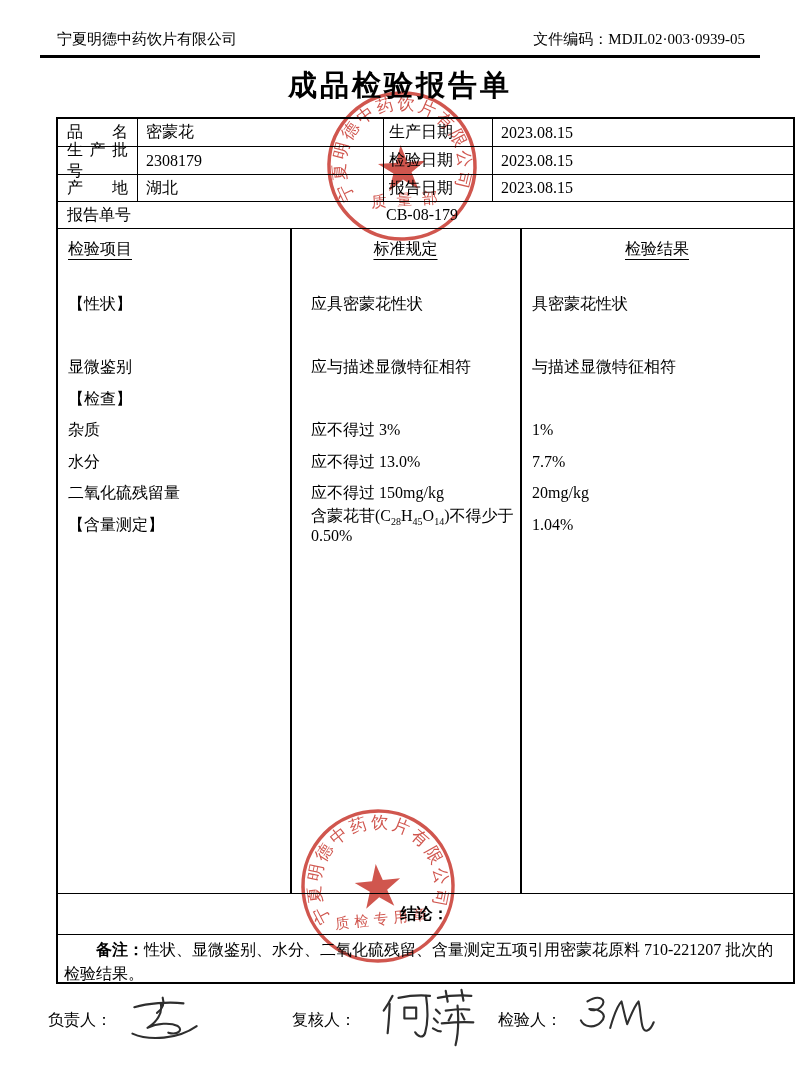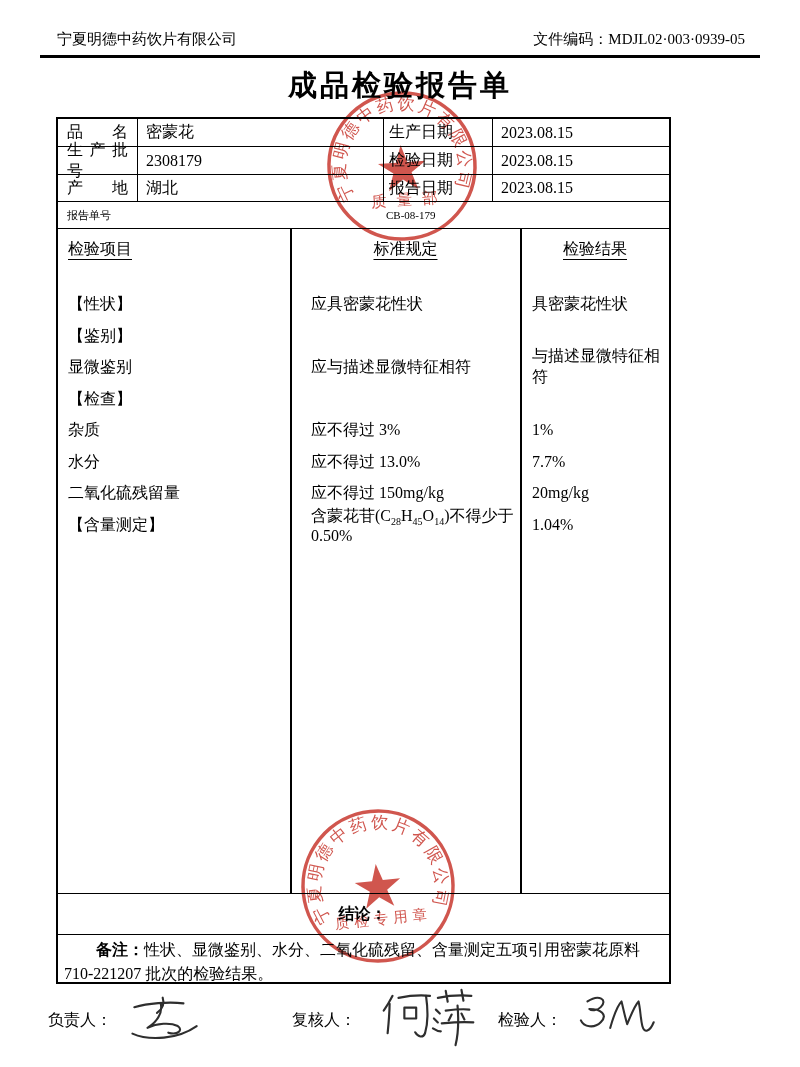--- a/index.html
+++ b/index.html
@@ -7,33 +7,33 @@
         font-family:"Liberation Serif","DejaVu Serif",serif;color:#000;overflow:hidden;}
 
   
   .hdr{position:absolute;top:30px;left:57px;right:55px;display:flex;
        justify-content:space-between;font-size:15px;}
   .rule{position:absolute;top:55px;left:40px;width:720px;height:2.5px;background:#000;}
   .title{position:absolute;top:66px;left:0;width:100%;text-align:center;
          font-size:29px;font-weight:bold;letter-spacing:3px;}
 
   
-  .doc{position:absolute;top:117px;left:56px;width:615px;height:867px;
+  .doc{position:absolute;top:117px;left:56px;width:739px;height:867px;
        border:2px solid #000;box-sizing:border-box;}
 
   .irow{display:flex;height:28px;border-bottom:1.5px solid #000;box-sizing:border-box;
         align-items:center;font-size:16px;}
   .ic{height:100%;display:flex;align-items:center;box-sizing:border-box;}
   .ic1{width:80px;border-right:1.5px solid #000;padding:0 9px;}
   .ic1 span{width:100%;text-align:justify;text-align-last:justify;}
   .ic2{width:246px;border-right:1.5px solid #000;padding-left:8px;}
   .ic3{width:109px;border-right:1.5px solid #000;padding-left:5px;}
   .ic4{flex:1;padding-left:8px;text-align:right;}
   .irow-rn{position:relative;display:flex;height:27px;border-bottom:1.5px solid #000;
-           box-sizing:border-box;align-items:center;font-size:11px;}
+           box-sizing:border-box;align-items:center;font-size:16px;}
   .irow-rn .rn-label{padding-left:9px;}
   .irow-rn .rn-value{position:absolute;left:328px;}
 
   
   .items{position:relative;height:665px;border-bottom:1.5px solid #000;
          box-sizing:border-box;font-size:16px;}
   .vline{position:absolute;top:0;bottom:0;width:1.5px;background:#000;}
   .ithead{position:absolute;top:10px;text-decoration:underline;
           text-underline-offset:5px;}
   .h1{left:10px;}
@@ -110,25 +110,20 @@
       <div class="vline" style="left:462px;"></div>
 
       <div class="ithead h1">检验项目</div>
       <div class="ithead h2">标准规定</div>
       <div class="ithead h3">检验结果</div>
 
       <div class="itrow" style="top:59px;">
         <div class="tc1">【性状】</div>
         <div class="tc2">应具密蒙花性状</div>
         <div class="tc3">具密蒙花性状</div>
-      </div>
-      <div class="itrow" style="top:91px;">
-        <div class="tc1">【鉴别】</div>
-        <div class="tc2"></div>
-        <div class="tc3"></div>
       </div>
       <div class="itrow" style="top:122px;">
         <div class="tc1">显微鉴别</div>
         <div class="tc2">应与描述显微特征相符</div>
         <div class="tc3">与描述显微特征相符</div>
       </div>
       <div class="itrow" style="top:154px;">
         <div class="tc1">【检查】</div>
         <div class="tc2"></div>
         <div class="tc3"></div>

